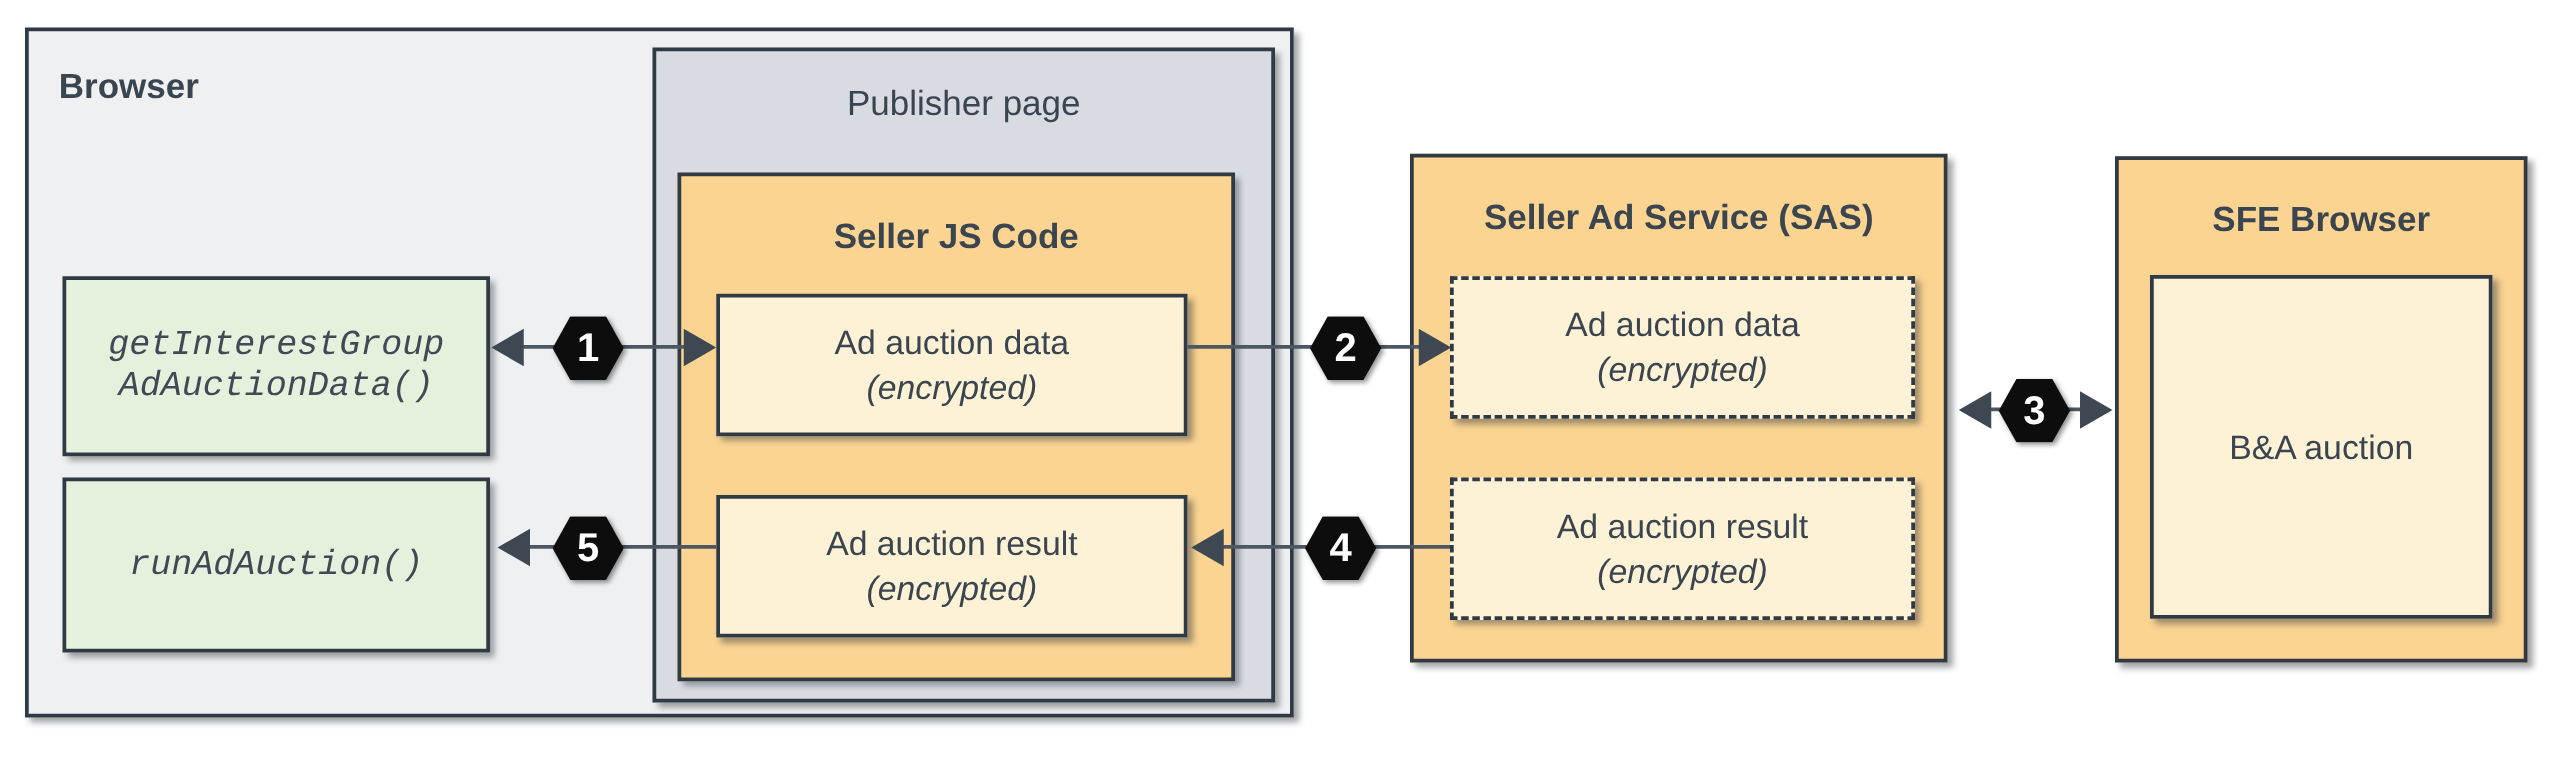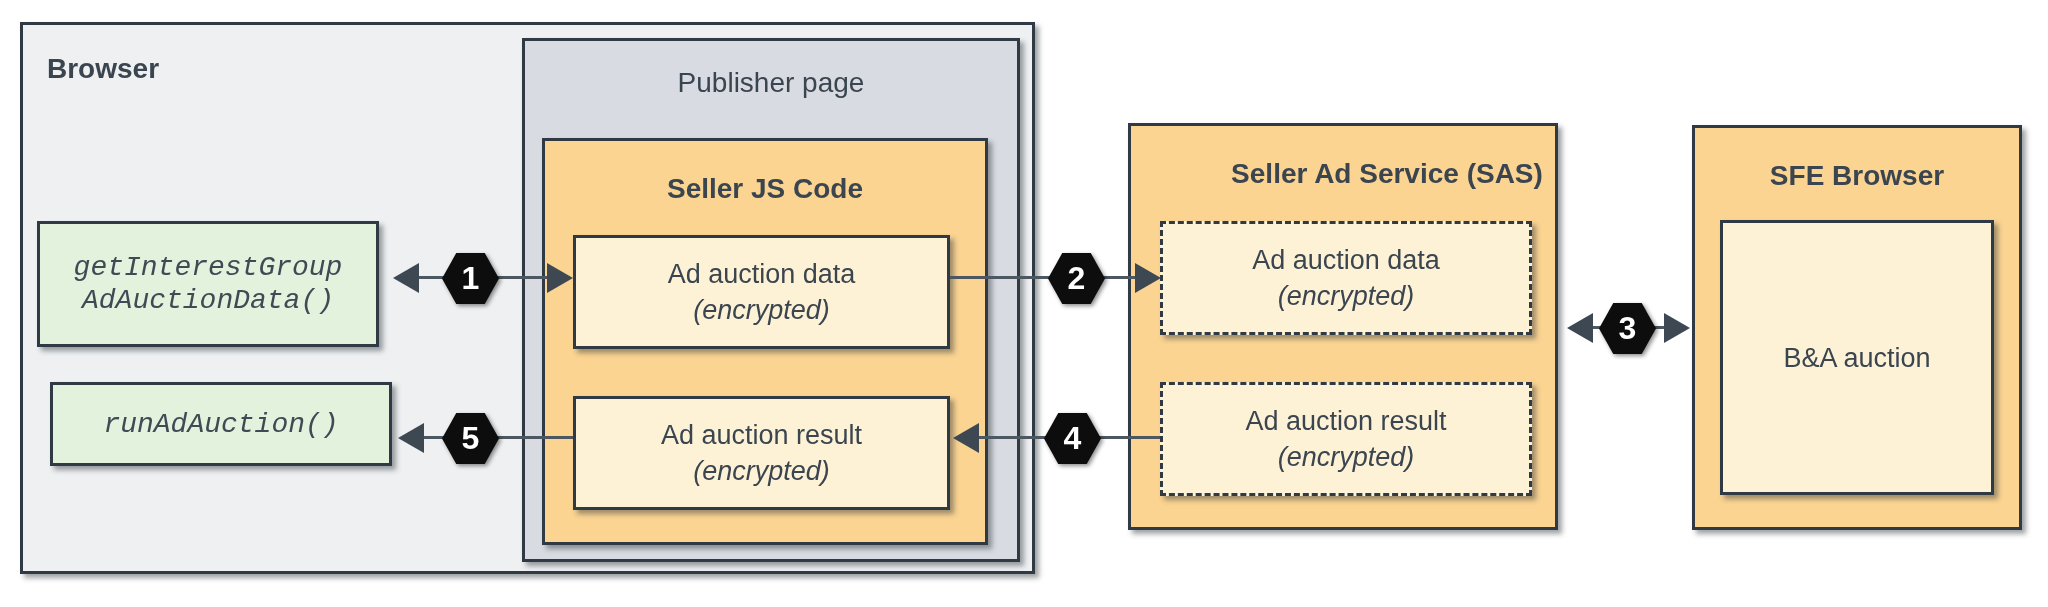--- a/index.html
+++ b/index.html
@@ -36,26 +36,26 @@
   .hexwrap{position:absolute;filter:drop-shadow(2px 2px 2px rgba(0,0,0,.45));}
 </style>
 </head>
 <body>
 
 <div id="canvas">
 
   <div class="panel" style="left: 20px; top: 22px; width: 1015px; height: 552px; background: rgb(238, 240, 242);">
     <div class="browser-label">Browser</div>
 
-    <div class="node code" style="left: 14px; top: 196px; width: 342px; height: 126px; background: rgb(227, 242, 221);">
+    <div class="node code" style="left: 27px; top: 196px; width: 342px; height: 144px; background: rgb(227, 242, 221);">
       <span>getInterestGroup</span>
       <span>AdAuctionData()</span>
     </div>
 
-    <div class="node code" style="left: 27px; top: 357px; width: 342px; height: 84px; background: rgb(227, 242, 221);">
+    <div class="node code" style="left: 27px; top: 357px; width: 342px; height: 140px; background: rgb(227, 242, 221);">
       <span>runAdAuction()</span>
     </div>
 
     <div class="panel" style="left: 499px; top: 13px; width: 498px; height: 524px; background: rgb(216, 220, 226);">
       <div class="panel-title" style="top:26px;">Publisher page</div>
 
       <div class="panel" style="left: 17px; top: 97px; width: 446px; height: 407px; background: rgb(251, 212, 146);">
         <div class="panel-title bold" style="top:32px;">Seller JS Code</div>
 
         <div class="node" style="left: 28px; top: 94px; width: 377px; height: 114px; background: rgb(253, 242, 213);">
@@ -65,21 +65,21 @@
 
         <div class="node" style="left: 28px; top: 255px; width: 377px; height: 114px; background: rgb(253, 242, 213);">
           <span class="l1">Ad auction result</span>
           <span class="l2">(encrypted)</span>
         </div>
       </div>
     </div>
   </div>
 
   <div class="panel" style="left: 1128px; top: 123px; width: 430px; height: 407px; background: rgb(251, 212, 146);">
-    <div class="panel-title bold" style="top:32px;margin-left:44px;">Seller Ad Service (SAS)</div>
+    <div class="panel-title bold" style="top:32px;">Seller Ad Service (SAS)</div>
 
     <div class="node dashed" style="left: 29px; top: 95px; width: 372px; height: 114px; background: rgb(253, 242, 213);">
       <span class="l1">Ad auction data</span>
       <span class="l2">(encrypted)</span>
     </div>
 
     <div class="node dashed" style="left: 29px; top: 256px; width: 372px; height: 114px; background: rgb(253, 242, 213);">
       <span class="l1">Ad auction result</span>
       <span class="l2">(encrypted)</span>
     </div>

